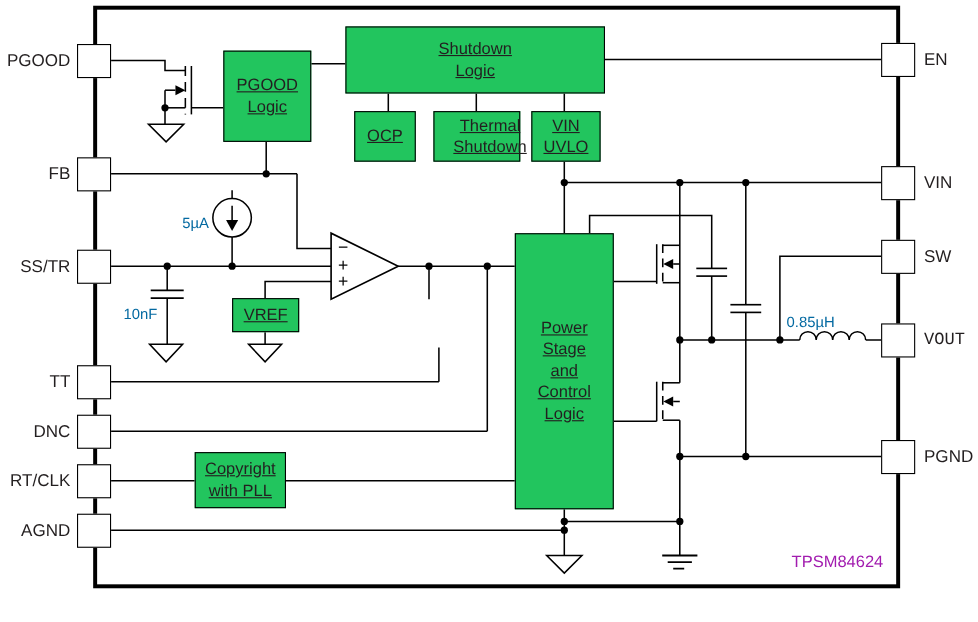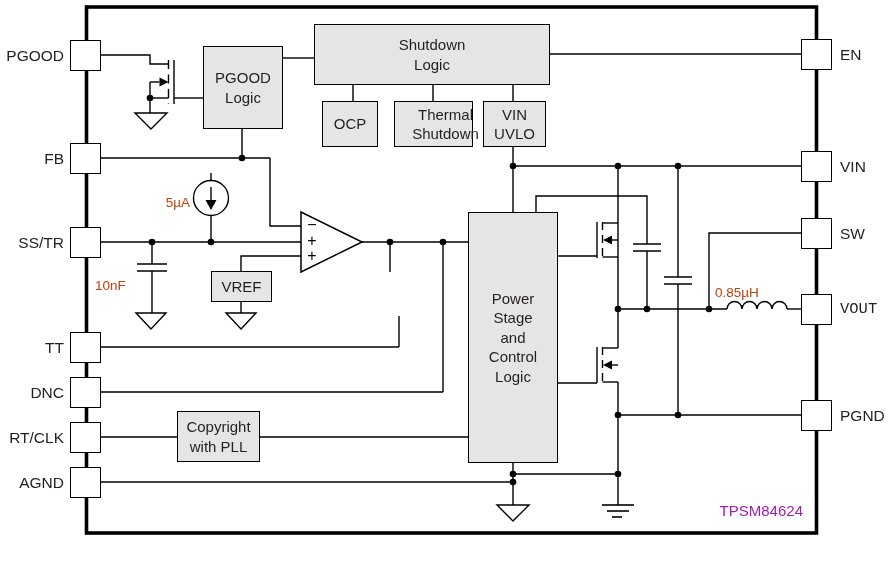--- a/index.html
+++ b/index.html
@@ -2,34 +2,34 @@
 <html><head>
 <meta charset="utf-8">
 <style>
   html,body{margin:0;padding:0;background:#fff;}
   .canvas{
     position:relative;width:889px;height:565px;background:#fff;
     font-family:"Liberation Sans",sans-serif;color:#231f20;overflow:hidden;
   }
   .canvas svg{position:absolute;left:0;top:0;z-index:1;}
   .block{
-    position:absolute;z-index:2;box-sizing:border-box;background:#e5e5e5;
+    position:absolute;z-index:2;box-sizing:border-box;background:#22c55e;
     border:1.6px solid #000;display:flex;align-items:center;justify-content:center;
-    text-align:center;white-space:pre-line;font-size:15px;line-height:1.3;color:#231f20;
+    text-align:center;white-space:pre-line;font-size:15px;line-height:1.3;color:#231f20;text-decoration:underline;
   }
   .pin{
     position:absolute;z-index:3;box-sizing:border-box;width:31px;height:31px;
     background:#fff;border:1.7px solid #000;
   }
   .pinlabel{
     position:absolute;z-index:2;font-size:15.5px;color:#231f20;line-height:1;
   }
   .plabel-l{text-align:right;width:64px;left:0;}
   .plabel-r{text-align:left;left:840px;}
-  .smalllabel{position:absolute;z-index:2;font-size:13.5px;color:#c2410c;line-height:1;}
+  .smalllabel{position:absolute;z-index:2;font-size:13.5px;color:#0369a1;line-height:1;}
   .partnum{position:absolute;z-index:2;right:86px;top:502px;font-size:15px;color:#a21caf;}
   .copyright{position:absolute;z-index:2;right:11px;top:550px;font-size:11.5px;color:#231f20;}
   text{font-family:"Liberation Sans",sans-serif;fill:#000;}
 </style>
 </head>
 <body>
 
 <div class="canvas">
 
   <svg width="889" height="565" viewBox="0 0 889 565">
@@ -237,18 +237,18 @@
   <div class="pinlabel plabel-l" style="top:430px;">RT/CLK</div>
   <div class="pinlabel plabel-l" style="top:475px;">AGND</div>
 
   <div class="pinlabel plabel-r" style="top:47px;">EN</div>
   <div class="pinlabel plabel-r" style="top:159px;">VIN</div>
   <div class="pinlabel plabel-r" style="top:226px;">SW</div>
   <div class="pinlabel plabel-r" style="top:302px;font-family:Liberation Mono, monospace;">VOUT</div>
   <div class="pinlabel plabel-r" style="top:408px;">PGND</div>
 
   <div class="smalllabel" style="left:140px;top:196px;width:50px;text-align:right;">5µA</div>
-  <div class="smalllabel" style="left:95px;top:279px;width:48px;text-align:left;">10nF</div>
+  <div class="smalllabel" style="left:95px;top:279px;width:48px;text-align:right;">10nF</div>
   <div class="smalllabel" style="left:715px;top:286px;width:80px;text-align:left;">0.85µH</div>
 
   <div class="partnum">TPSM84624</div>
 
 </div>
 
 </body></html>

